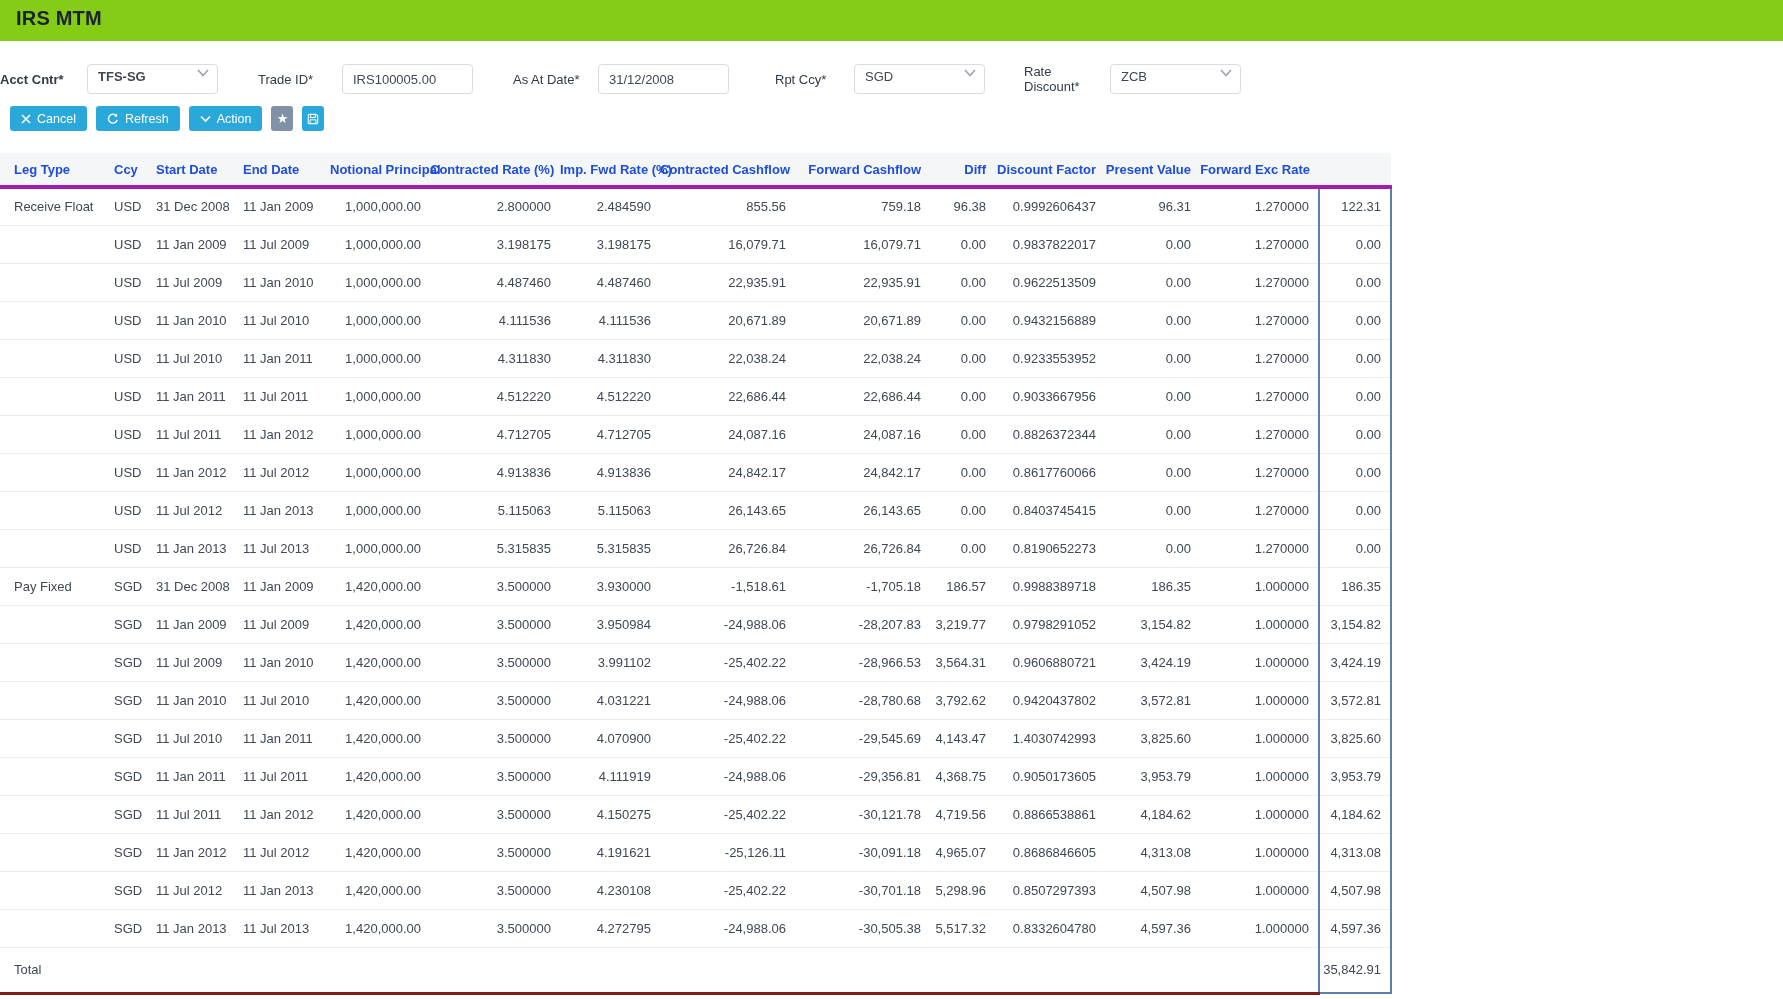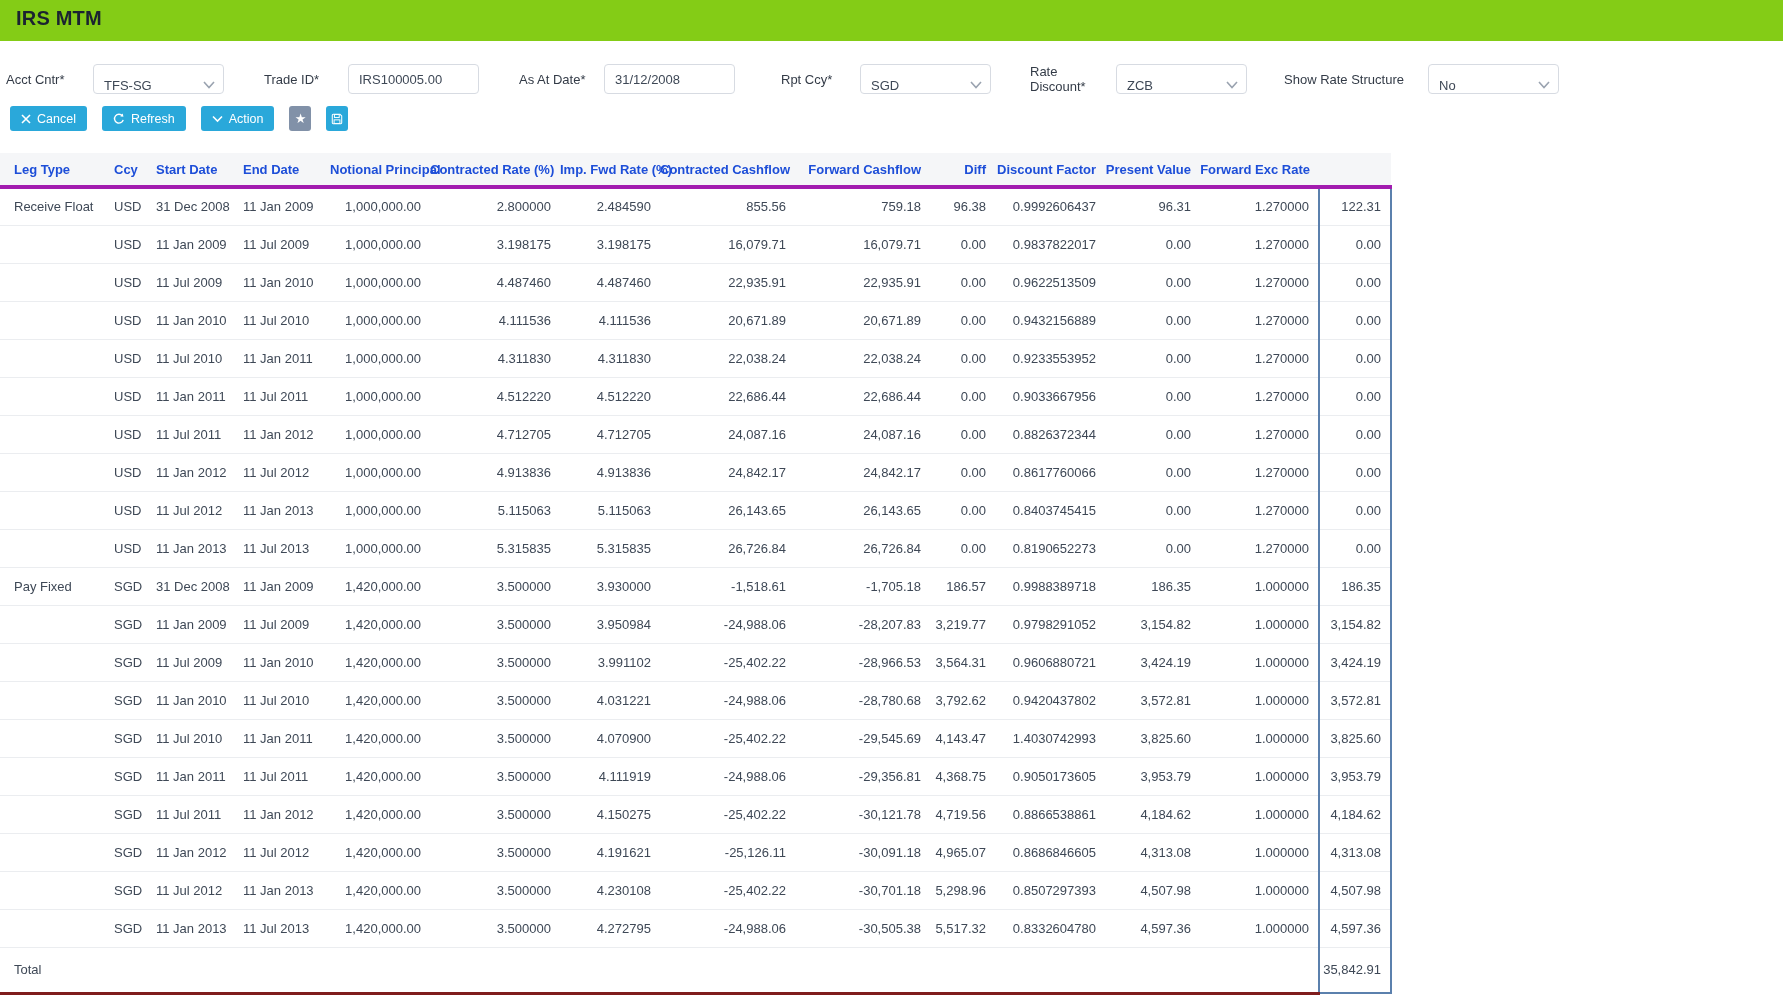--- a/index.html
+++ b/index.html
@@ -7,34 +7,34 @@
     font-family:"Liberation Sans", sans-serif; color:#3e4856; }
 
   
   .titlebar { width:100%; height:41px; background:#84cc16; padding:7px 0 0 16px; }
   .titlebar h1 { font-size:20px; font-weight:700; color:#1b2331; letter-spacing:.2px; }
 
   
   .filters { display:flex; align-items:center; margin-top:23px; height:30px; }
   .fgroup { display:flex; align-items:center; }
   .fgroup label { font-size:13px; color:#333b47; display:inline-block; }
-  .g1 { margin-left:6px; } .g1 label { width:87px; }
+  .g1 { margin-left:0;font-weight:bold; } .g1 label { width:87px; }
   .g2 { margin-left:40px; } .g2 label { width:84px; }
   .g3 { margin-left:40px; } .g3 label { width:85px; }
   .g4 { margin-left:46px; } .g4 label { width:79px; }
   .g5 { margin-left:39px; } .g5 label { width:86px; }
   .g6 { margin-left:37px; } .g6 label { width:144px; }
   .select, .tinput { width:131px; height:30px; border:1px solid #d7dbe2; border-radius:4px;
     background:#fff; font-size:13px; color:#3e4856; }
-  .select { display:flex; align-items:center; justify-content:space-between; padding:12px 8px 0 10px; cursor:pointer; }
+  .select { display:flex; align-items:flex-start; justify-content:space-between; padding:4px 8px 0 10px; cursor:pointer; }
   .select svg { flex:0 0 auto; }
   .tinput { padding:12px 10px; outline:none; font-family:"Liberation Sans", sans-serif; }
 
   
-  .toolbar { display:flex; align-items:center; margin:12px 0 0 10px; gap:15px; }
+  .toolbar { display:flex; align-items:center; margin:12px 0 0 10px; gap:9px; }
   .btn { display:inline-flex; align-items:center; gap:6px; height:25px; padding:0 11px;
     background:#2aa8da; color:#fff; font-size:12.5px; border:none; border-radius:3px; cursor:pointer;
     font-family:"Liberation Sans", sans-serif; }
   .btn.icon-only { width:22px; padding:0; justify-content:center; }
   .btn.slate { background:#8191a8; }
   .btn .star { font-size:13px; line-height:1; }
 
   
   .tablewrap { margin-top:22px; }
   table { border-collapse:collapse; table-layout:fixed; width:1391px; font-size:13px; }
@@ -90,29 +90,20 @@
   </div>
   <div class="fgroup g5">
     <label>Rate Discount*</label>
     <div class="select">
       <span>ZCB</span>
       <svg width="12" height="8" viewBox="0 0 12 8">
           <polyline points="1,1 6,6.5 11,1" fill="none" stroke="#9aa3b0" stroke-width="1.6"></polyline>
         </svg>
     </div>
   </div>
-  <div class="fgroup g6">
-    <label>Show Rate Structure</label>
-    <div class="select">
-      <span>No</span>
-      <svg width="12" height="8" viewBox="0 0 12 8">
-          <polyline points="1,1 6,6.5 11,1" fill="none" stroke="#9aa3b0" stroke-width="1.6"></polyline>
-        </svg>
-    </div>
-  </div>
 </div>
 
 <div class="toolbar">
   <button class="btn">
     <svg width="10" height="10" viewBox="0 0 10 10">
         <path d="M1 1 L9 9 M9 1 L1 9" stroke="#fff" stroke-width="1.6" fill="none"></path>
       </svg>
     <span>Cancel</span>
   </button>
   <button class="btn">

